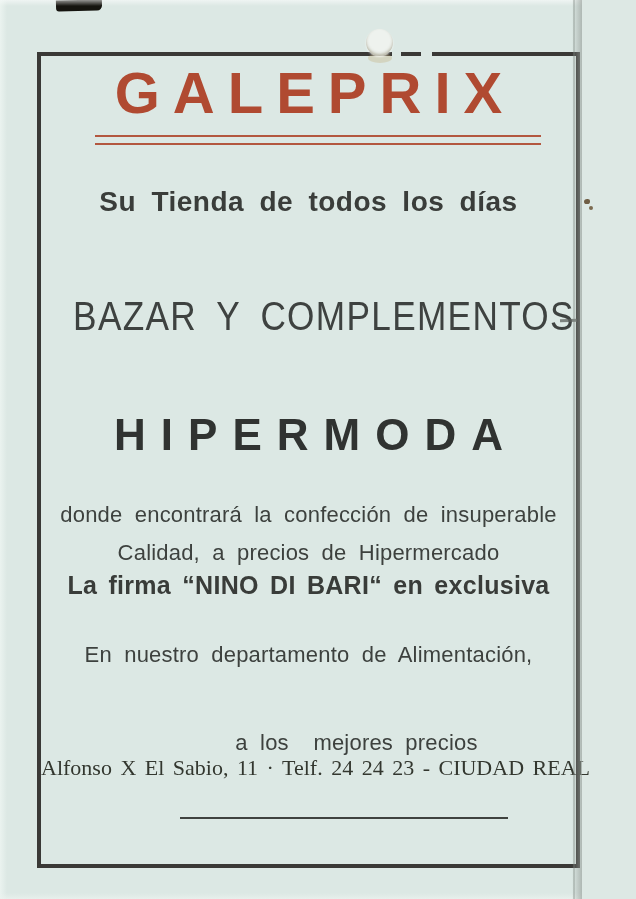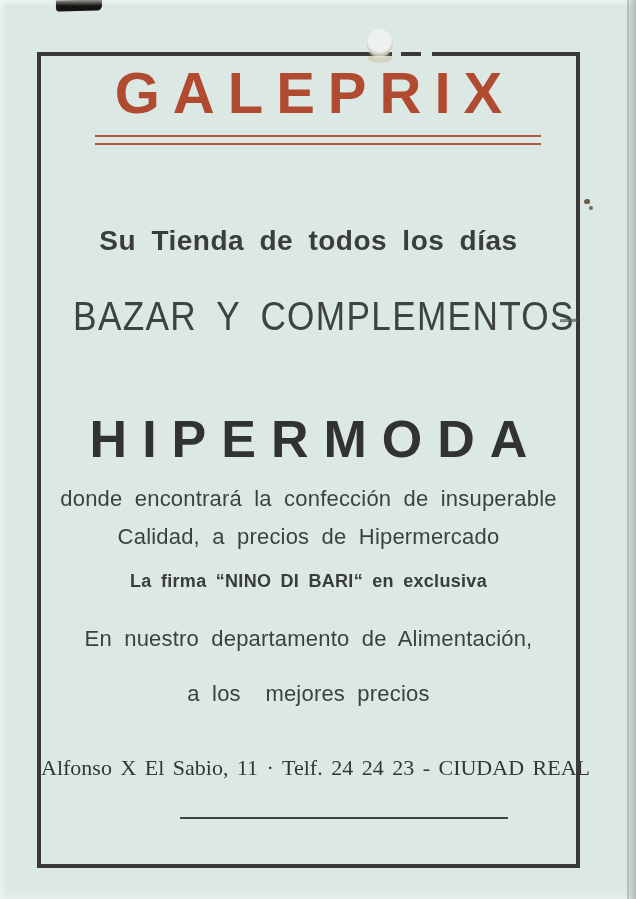--- a/index.html
+++ b/index.html
@@ -2,21 +2,21 @@
 <html><head>
 <meta charset="utf-8">
 <style>
   html,body { margin:0; padding:0; }
   body {
     width:636px; height:899px; overflow:hidden;
     background:#dde8e4;
     font-family:"Liberation Sans", sans-serif;
   }
   .scan {
-    position:relative; width:636px; height:899px;
+    position:relative; width:582px; height:899px;
     background:#dce8e4;
   }
   
   .frame {
     position:absolute; left:37px; top:52px; width:543px; height:816px;
     border:4px solid #3a3936; box-sizing:border-box;
   }
   
   .line {
     position:absolute; left:41px; width:535px; text-align:center;
@@ -26,50 +26,50 @@
     top:64px; font-weight:800; font-size:58px; line-height:1;
     letter-spacing:13px; text-indent:13px; color:#b04a31;
     font-family:"Liberation Sans", sans-serif;
   }
   .rule-red {
     position:absolute; left:95px; top:135px; width:446px; height:6px;
     border-top:2px solid #b3573f; border-bottom:2px solid #b3573f;
   }
   .tagline {
     top:186px; font-weight:bold; font-size:28px;
-    word-spacing:7px; letter-spacing:0.5px; color:#3a3d3a;margin-top:39px;
+    word-spacing:7px; letter-spacing:0.5px; color:#3a3d3a;
   }
   .intro {
     top:252px; font-family:"DejaVu Serif", serif; font-size:26px;
     word-spacing:5px; color:#3b3e3b;
   }
   .departments {
     top:294px; font-size:40px; letter-spacing:1.5px; word-spacing:10px;
     color:#3e4240; transform:scaleX(0.88);
   }
   .asi {
     top:361px; font-family:"DejaVu Serif", serif; font-size:27px;
     color:#373a37;
   }
   .hipermoda {
-    top:413px; font-weight:800; font-size:52px; line-height:1;
+    top:413px; font-weight:800; font-size:44px; line-height:1;
     letter-spacing:15px; text-indent:15px; color:#303331;
   }
   .body-light {
-    font-size:22px; word-spacing:6px; letter-spacing:0.2px; color:#3d413e;
+    font-size:22px; word-spacing:6px; letter-spacing:0.2px; color:#3d413e;margin-top:16px;
   }
   .conf1 { top:486px; }
   .conf2 { top:524px; }
   .firma {
-    top:571px; font-weight:bold; font-size:18px;
+    top:571px; font-weight:bold; font-size:25px;
     word-spacing:4px; letter-spacing:0.3px; color:#393c39;text-align:center;
   }
   .alim1 { top:626px; }
   .alim2 { top:662px; }
-  .alim3 { top:681px; }
+  .alim3 { top:714px;padding-left:48px; }
   .address {
     top:755px; font-family:"Liberation Serif", serif; font-size:22px;
     word-spacing:3px; color:#33372f;
   }
   .imprint-rule {
     position:absolute; left:180px; top:817px; width:328px; height:2px;
     background:#3f423f;
   }
   .imprint {
     top:823px; left:76px; font-size:11.5px; letter-spacing:0.4px;

